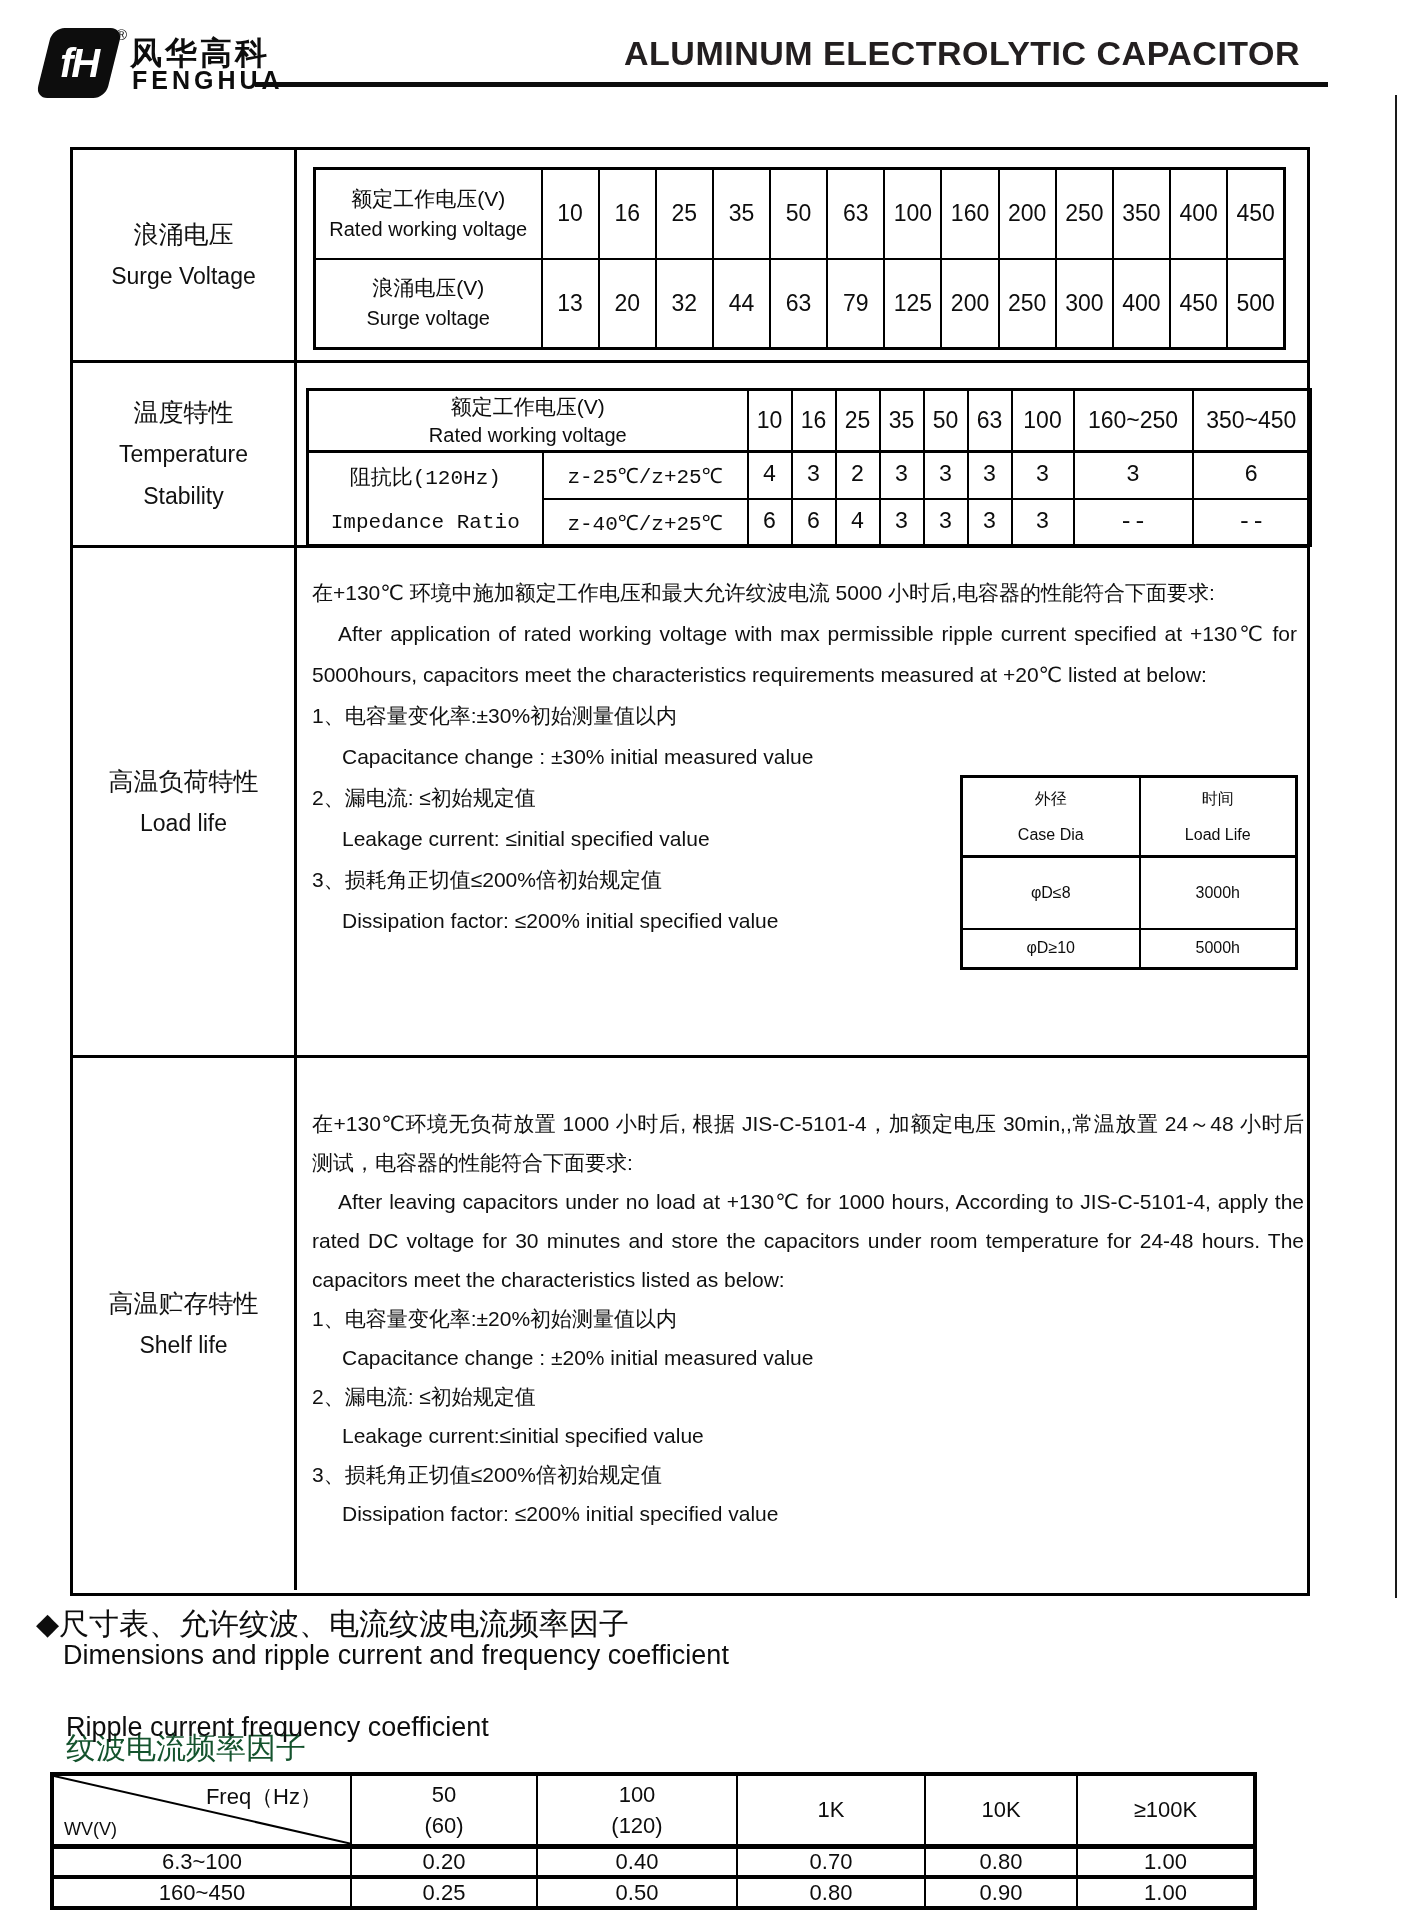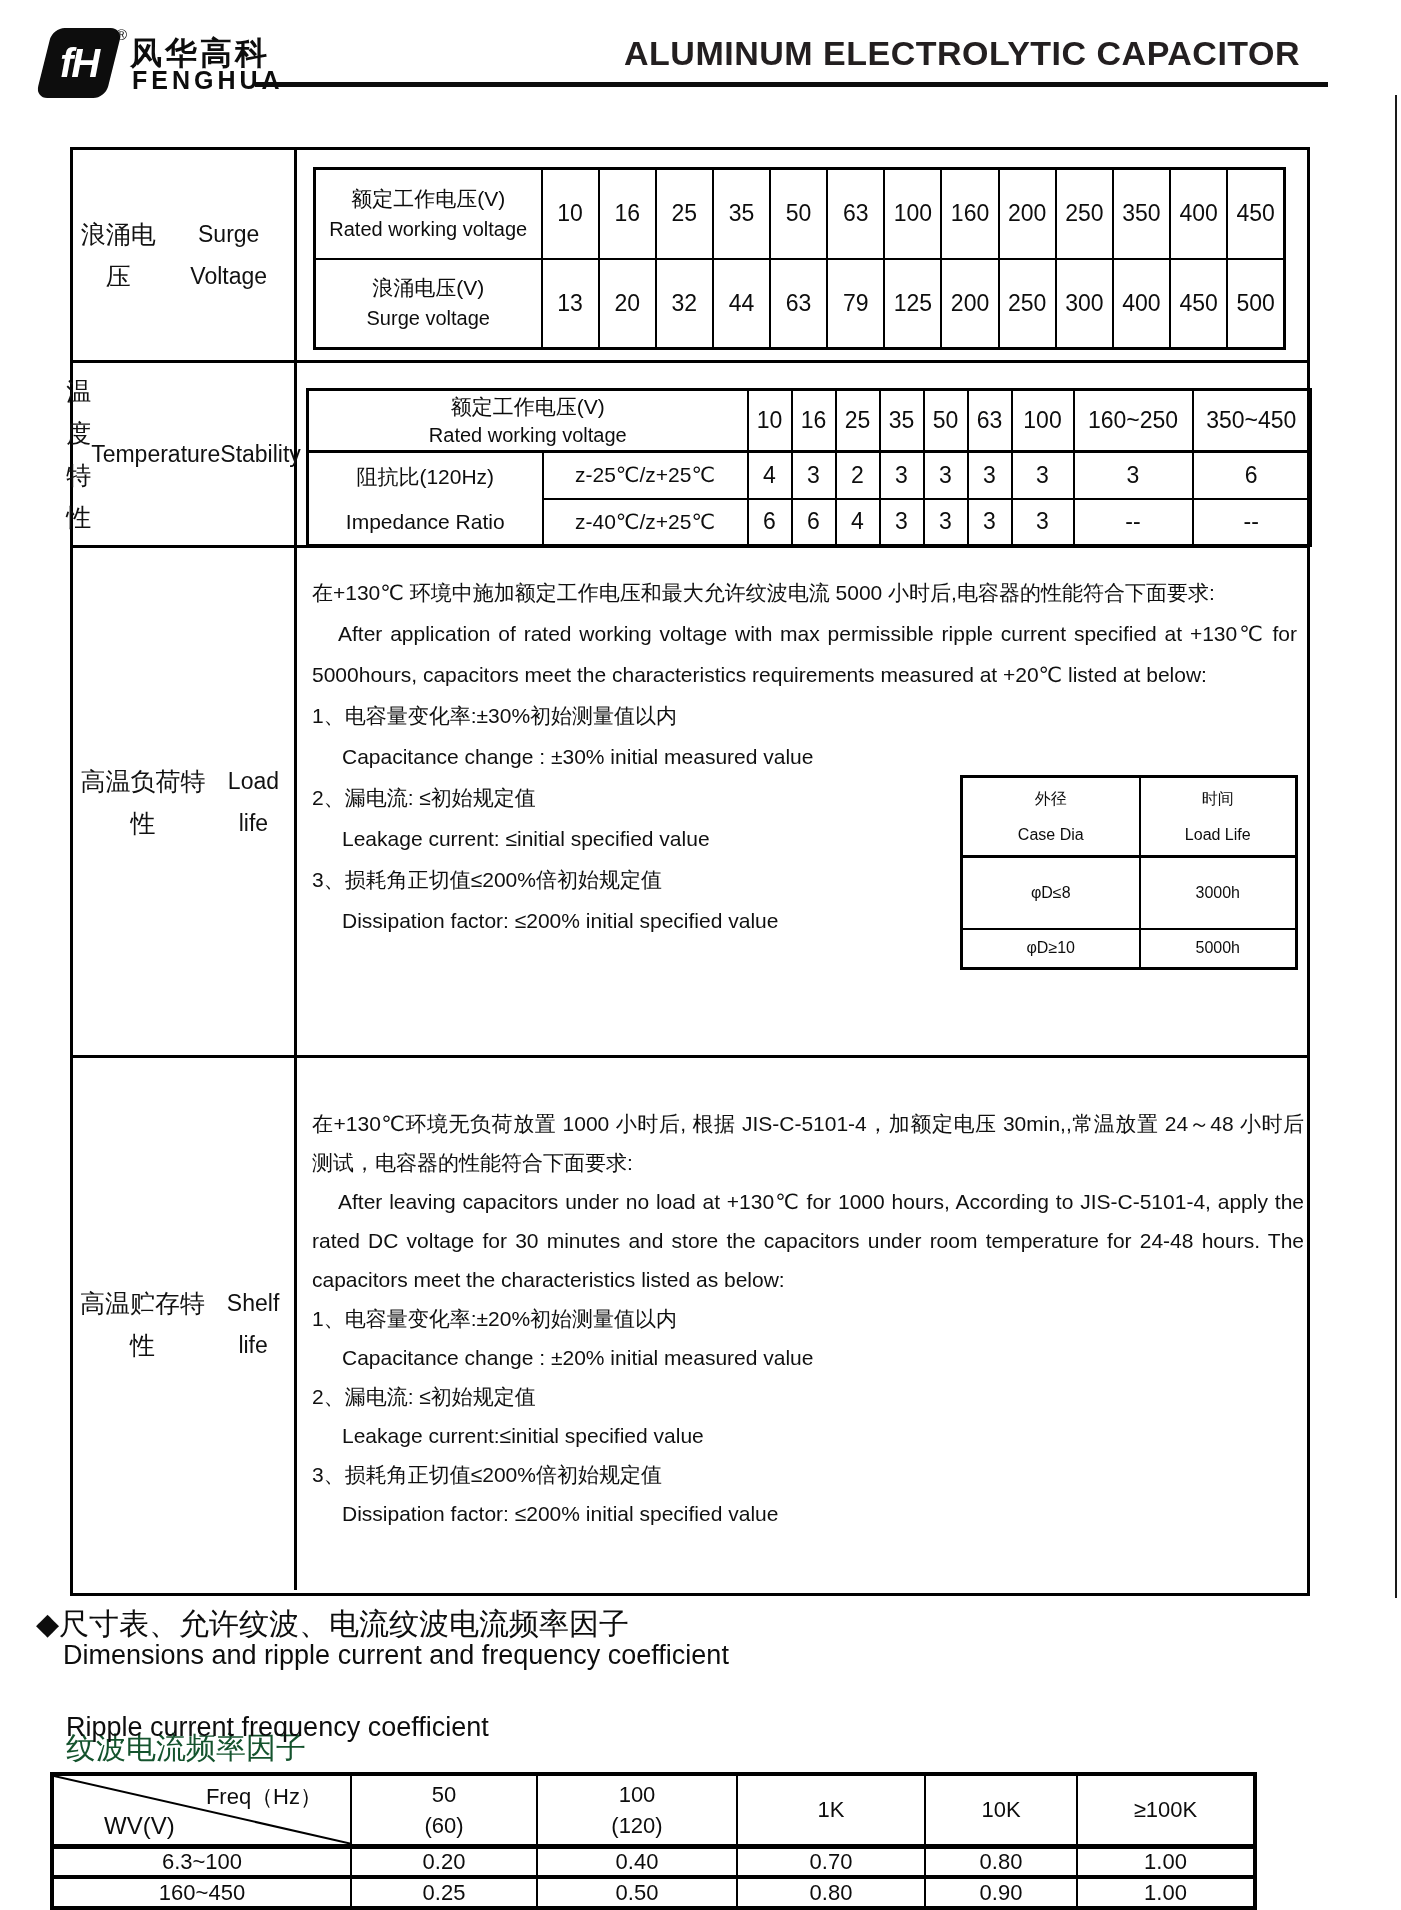--- a/index.html
+++ b/index.html
@@ -24,21 +24,21 @@
 
   
   .spec{ position:absolute; left:70px; top:147px; width:1240px; height:1449px; border:3px solid #000; }
   .sec{ display:flex; width:100%; }
   .sec-surge{ height:213px; border-bottom:3px solid #000; }
   .sec-temp{ height:185px; border-bottom:3px solid #000; }
   .sec-load{ height:510px; border-bottom:3px solid #000; }
   .sec-shelf{ height:532px; }
   .sec-label{
     width:224px; flex:0 0 224px; border-right:3px solid #000;
-    display:flex; align-items:center; justify-content:center;
+    display:flex; flex-direction:column; align-items:center; justify-content:center;
     text-align:center; line-height:42px;
   }
   .sec-label .cn{ font-size:25px; }
   .sec-label .en{ font-size:23px; }
   .sec-body{ position:relative; flex:1 1 auto; }
 
   
   table{ border-collapse:collapse; table-layout:fixed; }
   td{ border:2px solid #000; text-align:center; vertical-align:middle; color:#0d0d0d; }
 
@@ -47,21 +47,21 @@
   .surge-table td{ font-size:23px; }
   .surge-table td.lbl{ font-size:21px; line-height:30px; }
   .surge-table td.lbl .en{ font-size:20px; }
   .surge-table tr{ height:90px; }
 
   
   .temp-table{ position:absolute; left:9px; top:25px; width:1006px; height:156px; border:3px solid #000; }
   .temp-table td{ font-size:23px; }
   .temp-table tr.hd{ height:62px; }
   .temp-table tr.hd td{ border-bottom:3px solid #000; }
-  .temp-table tr.dr{ height:47px; }
+  .temp-table tr.dr{ height:47px;font-family:Liberation Mono, monospace; }
   .temp-table td.lbl{ font-size:21px; line-height:28px; }
   .temp-table td.lbl .en{ font-size:20px; }
   .temp-table td.cond{ font-size:21px; }
   .imp-wrap{ display:flex; flex-direction:column; justify-content:space-around; height:90px; font-size:21px; }
 
   
   .flow{ position:absolute; left:15px; right:22px; top:0; bottom:0; font-size:21px; color:#101010; }
   .sec-load .flow{ padding-top:24px; line-height:41px; }
   .sec-shelf .flow{ padding-top:46px; line-height:39px; }
   .para{ text-align:justify; }
@@ -86,21 +86,21 @@
 
   
   .freq-table{ position:absolute; left:50px; top:1772px; width:1207px; border:4px solid #000; }
   .freq-table td{ border:2px solid #000; border-top:4px solid #000; border-bottom:4px solid #000; font-size:22px; }
   .freq-table tr.hd{ height:72px; }
   .freq-table tr.hd td{ border-bottom:5px solid #000; }
   .freq-table tr.dr{ height:31px; }
   .freq-corner{ position:relative; }
   .freq-corner svg{ position:absolute; left:0; top:0; width:100%; height:100%; }
   .corner-freq{ position:absolute; right:28px; top:6px; font-size:22px; }
-  .corner-wv{ position:absolute; left:10px; bottom:4px; font-size:24px;margin-left:40px; }
+  .corner-wv{ position:absolute; left:10px; bottom:4px; font-size:18px; }
   .two-line{ line-height:31px; }
 </style>
 </head>
 <body>
 
 <div class="page">
 
   <div class="logo-mark">
     <span class="logo-fh">fH</span>
   </div>

